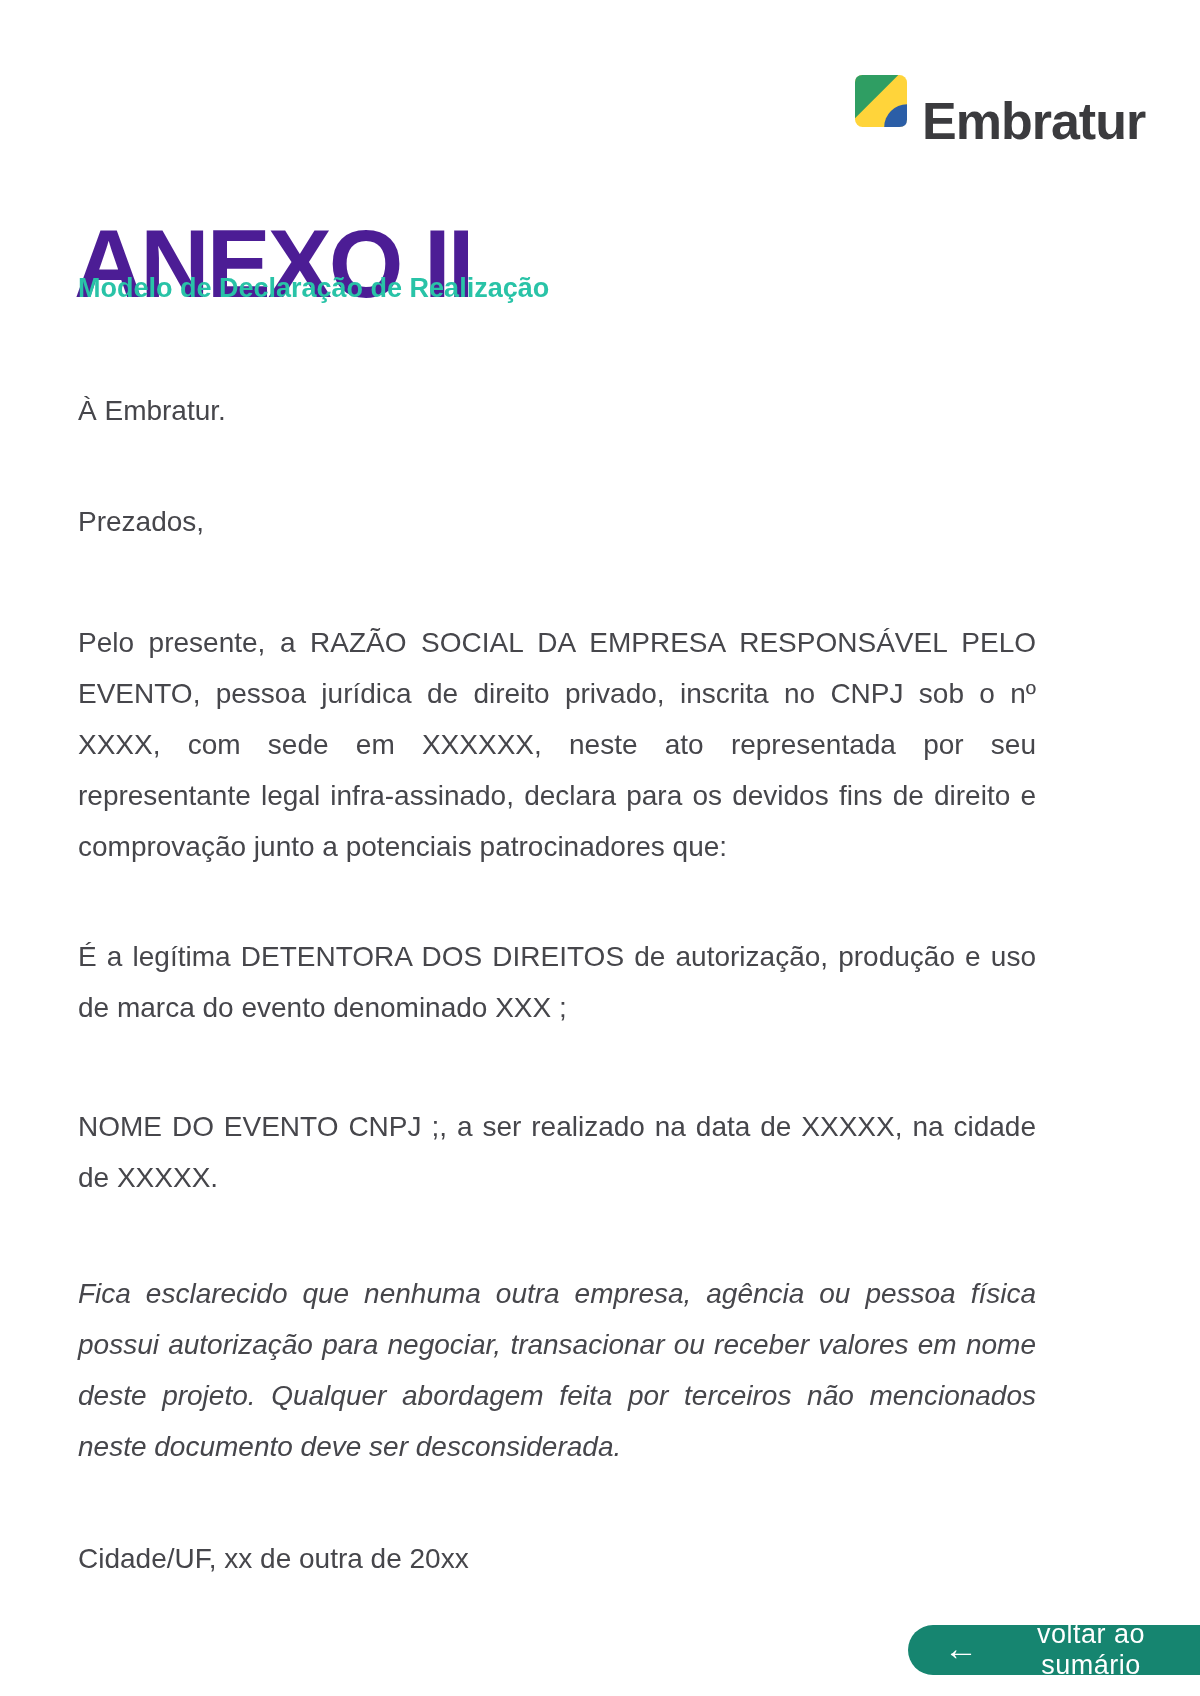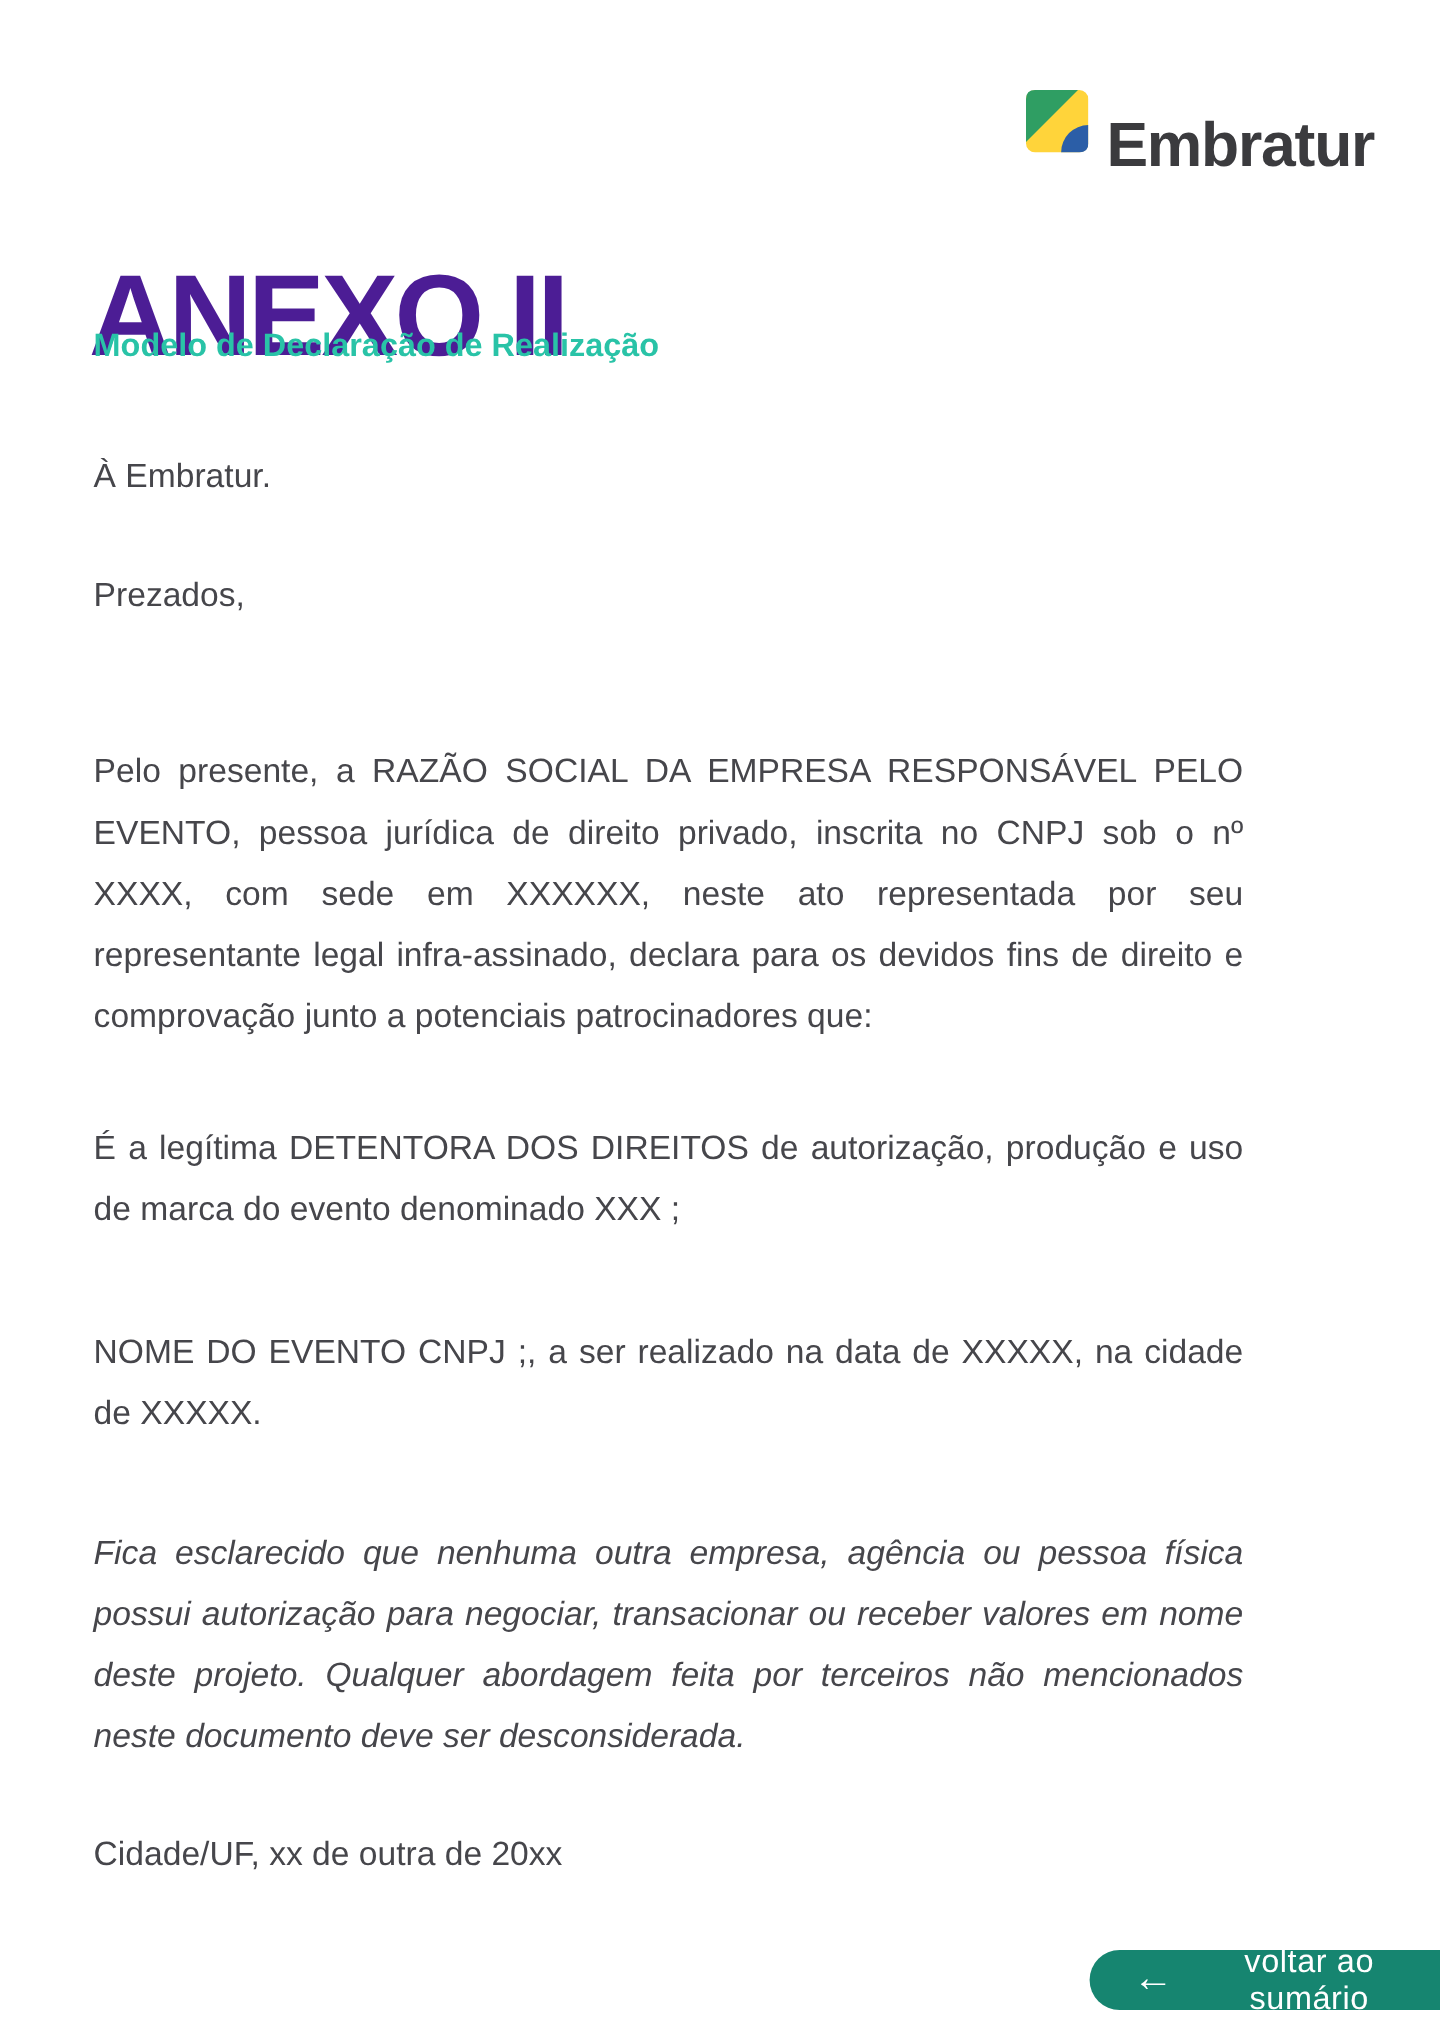--- a/index.html
+++ b/index.html
@@ -55,24 +55,24 @@
   
   .bodytext {
     position: absolute;
     left: 78px;
     width: 958px;
     font-size: 28px;
     line-height: 51px;
     color: #46464b;
   }
   .para { text-align: justify; }
-  .single { line-height: 40px; margin-top: 14px; }
+  .single { line-height: 40px; }
 
   .salutation { top: 363px; }
-  .greeting   { top: 462px; }
+  .greeting   { top: 474px; }
   .p1 { top: 589px; }
   .p2 { top: 903px; }
   .p3 { top: 1073px; }
   .p4 { top: 1240px; font-style: italic; }
   .dateline { top: 1511px; line-height: 40px; }
 
   
   .back-button {
     position: absolute;
     top: 1625px;

